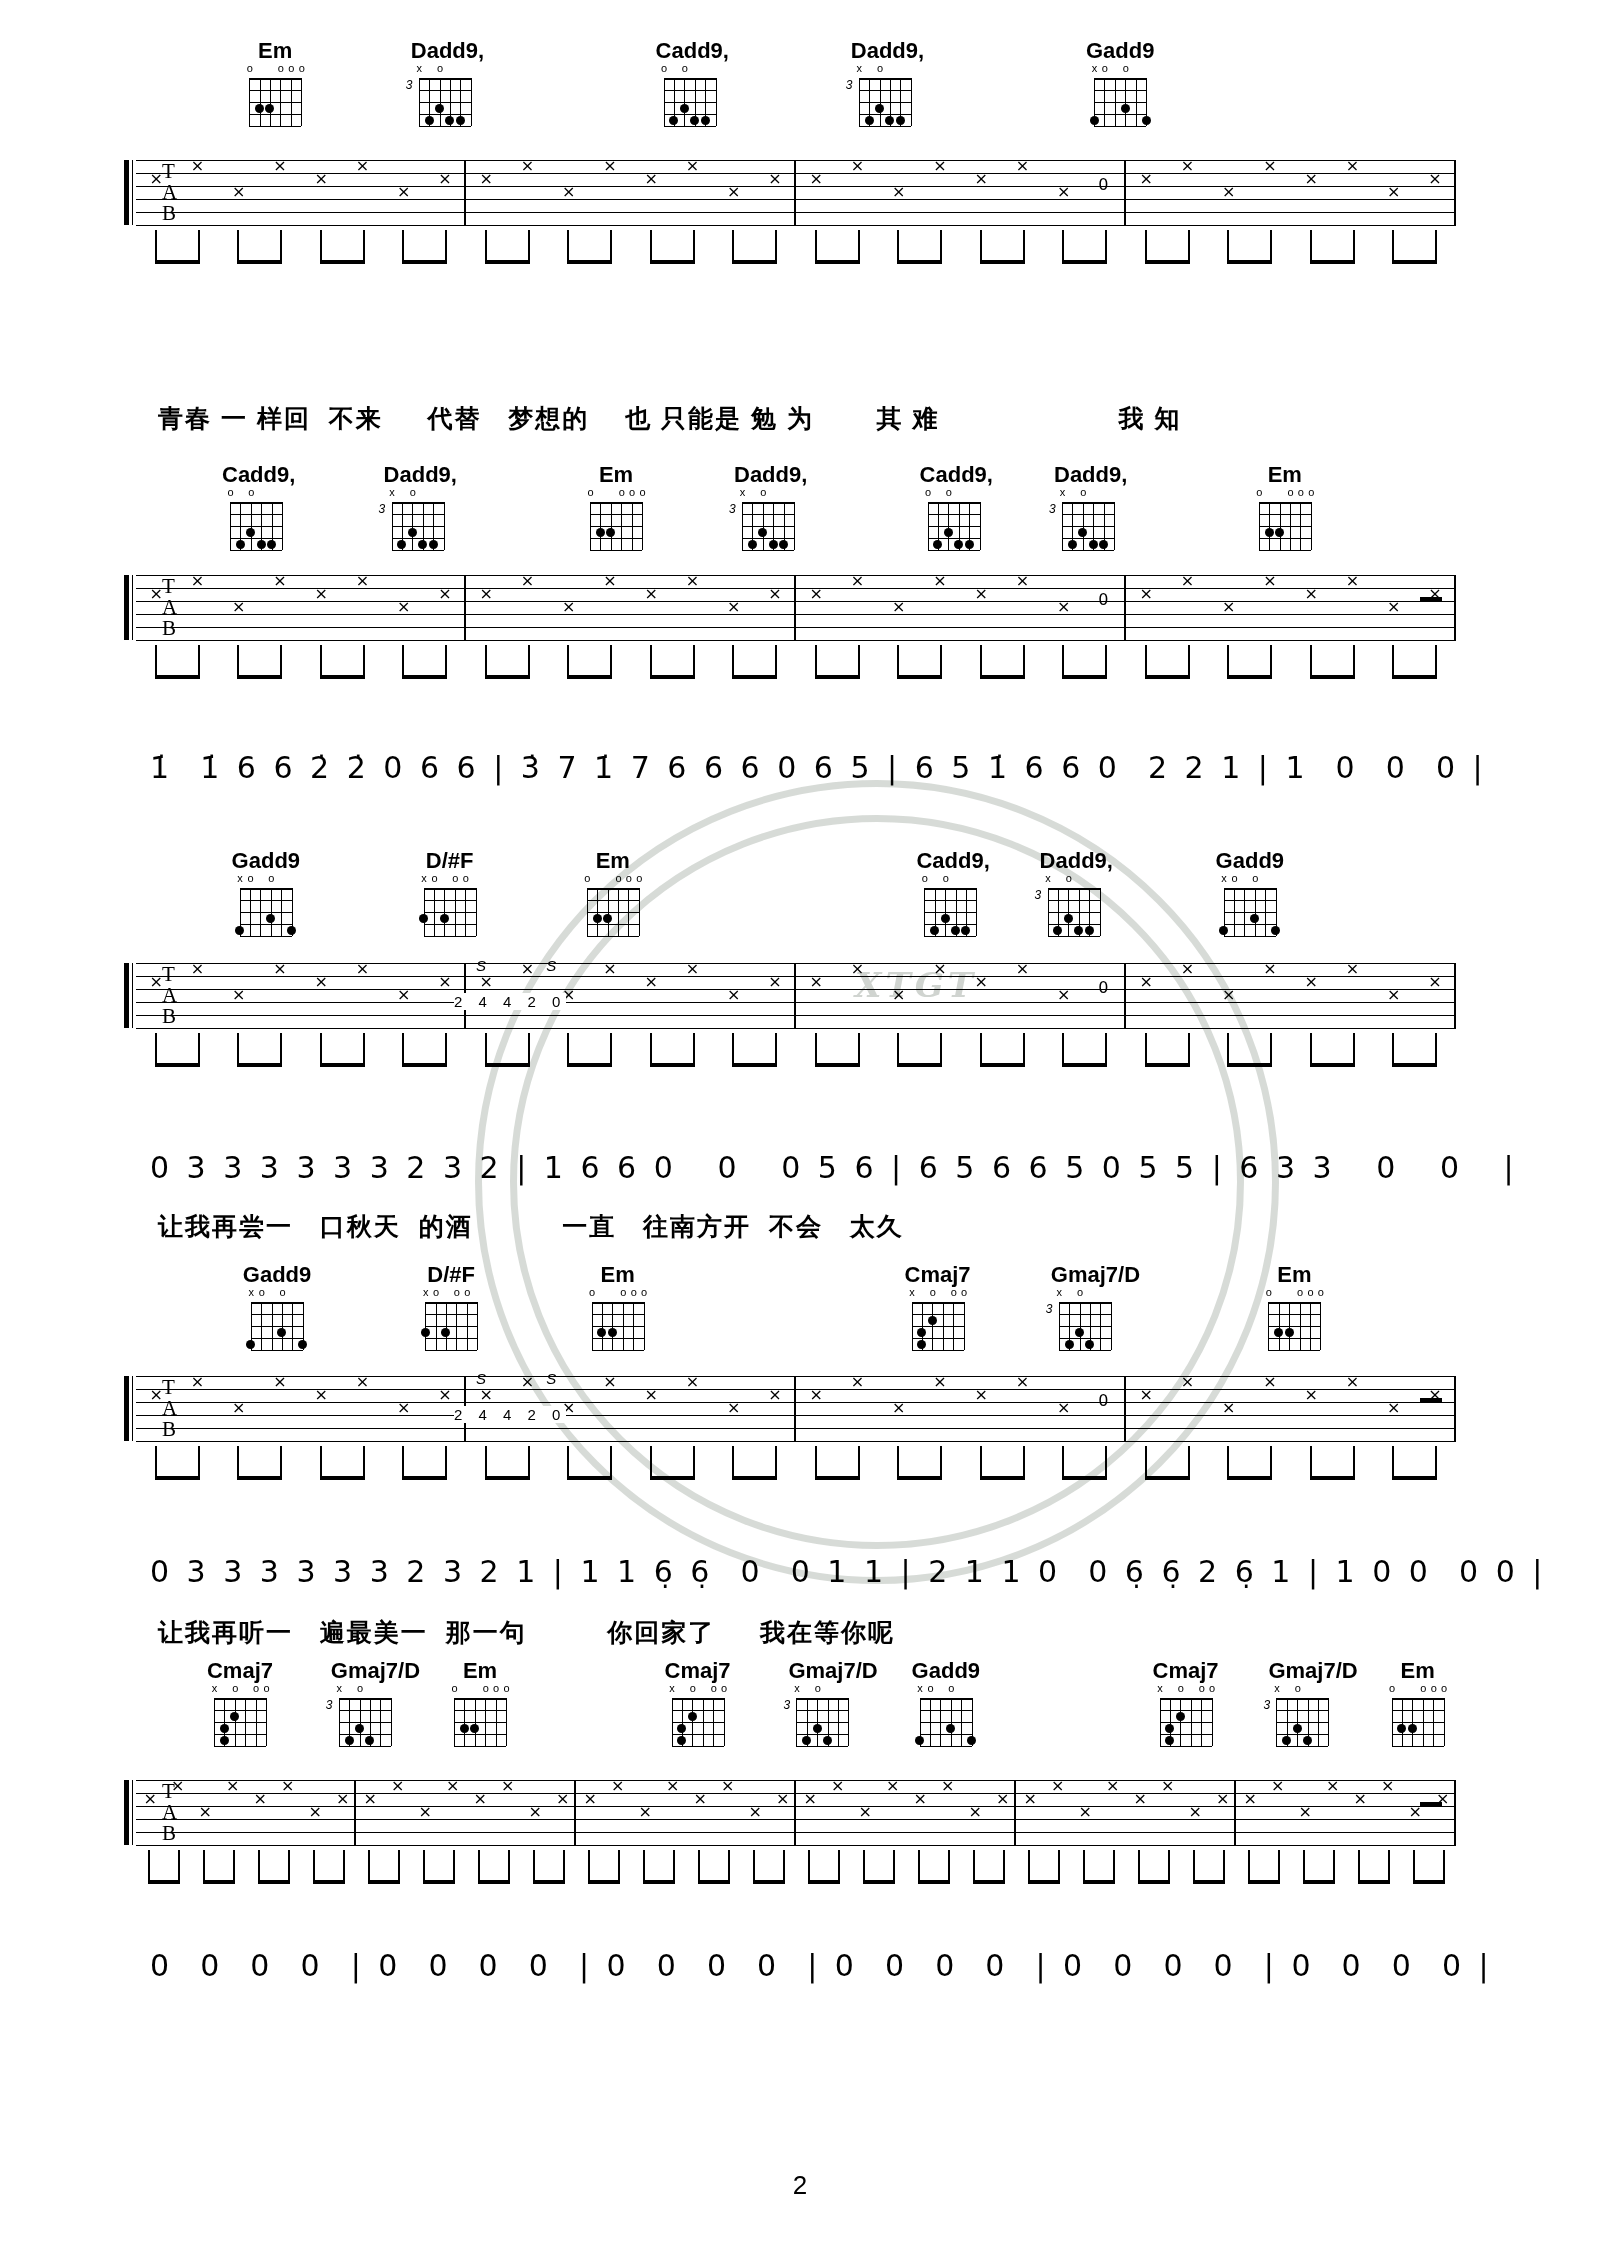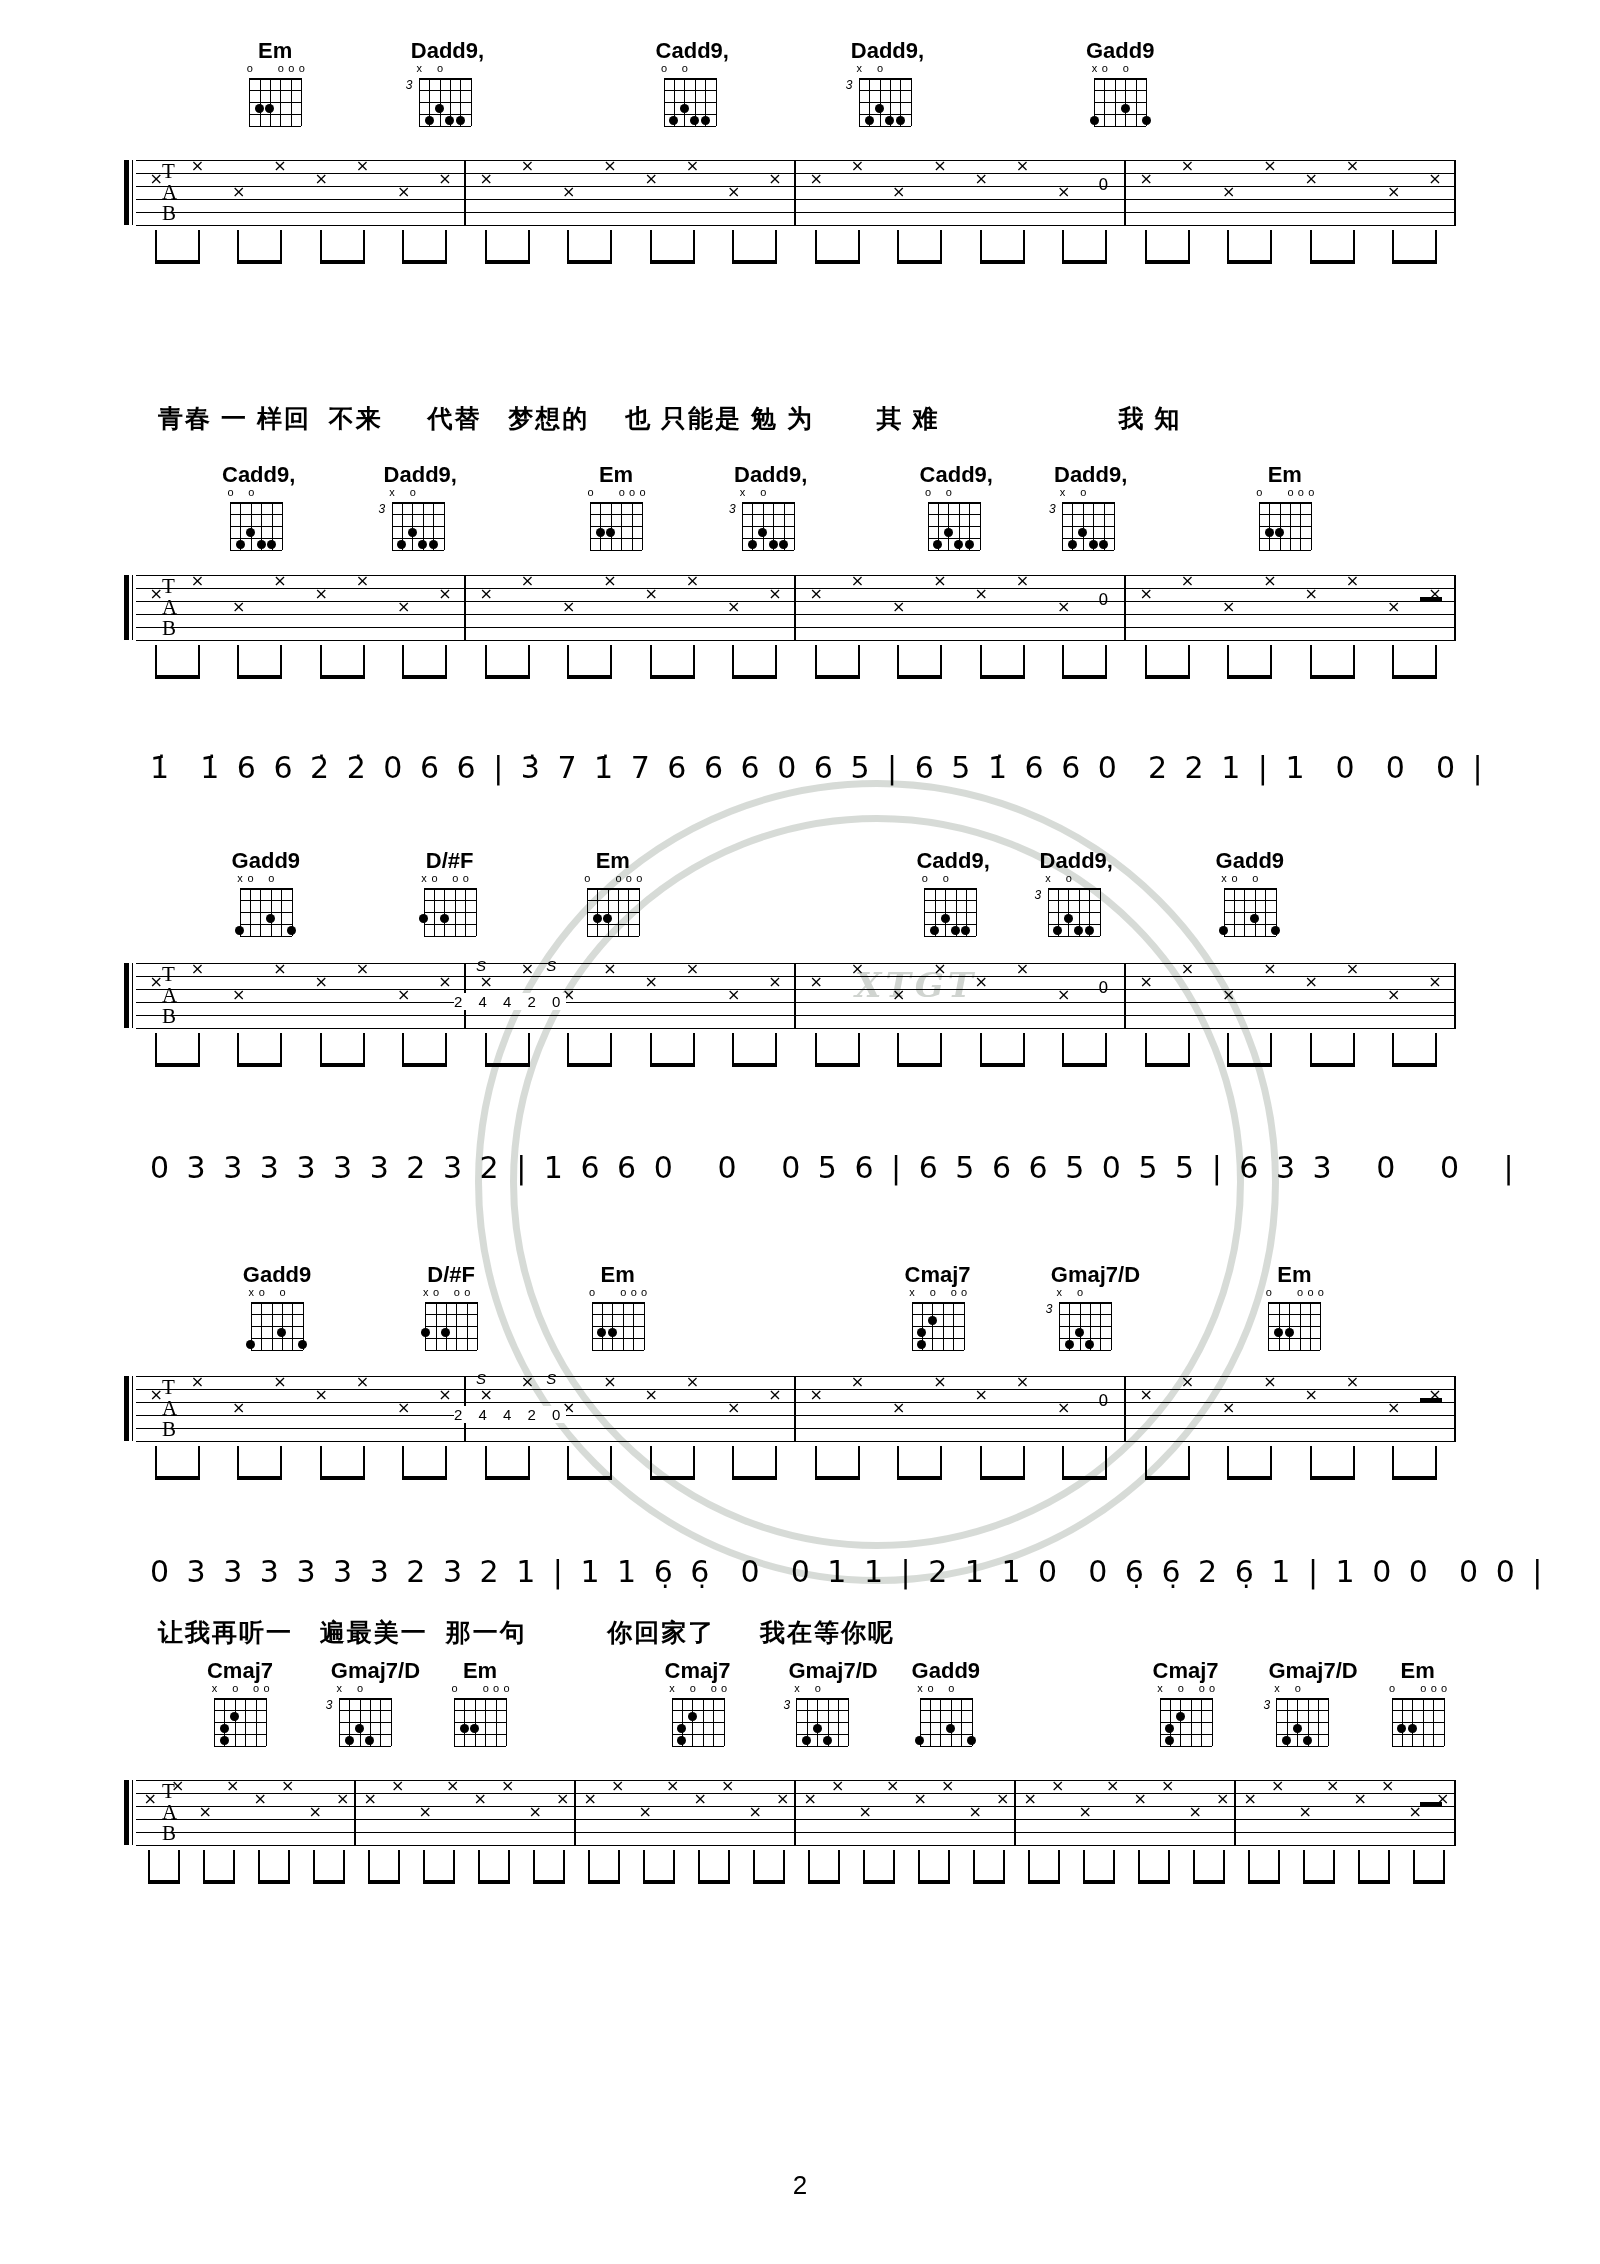--- a/index.html
+++ b/index.html
@@ -641,20 +641,21 @@
       <div class="xmark" style="top: 11px; left: 1168.56px;">×</div>
       <div class="beam" style="left: 1173.56px; width: 41.25px; top: 70px;"></div>
       <div class="xmark" style="top: -2px; left: 1209.81px;">×</div>
       <div class="xmark" style="top: 24px; left: 1251.06px;">×</div>
       <div class="beam" style="left: 1256.06px; width: 41.25px; top: 70px;"></div>
       <div class="xmark" style="top: 11px; left: 1292.31px;">×</div>
       <div class="slide-s" style="left: 340px; top: -6px;">S S</div>
       <div class="slide-n" style="left: 318px; top: 30px; background: rgb(255, 255, 255);">2 4  4 2 0</div>
     </div>
     <div class="num-line" style="top: 1150px;">0 3 3 3 3 3 3 2 3 2 | 1 6 6 0   0   0 5 6 | 6 5 6 6 5 0 5 5 | 6 3 3   0   0   |</div>
+    <div class="lyric-line" style="top: 1210px;">让我再尝一   口秋天  的酒          一直   往南方开  不会   太久</div>
     <div class="chord" style="left: calc(17.3% - 34px); top: 1262px;">
       <div class="chord-label">Gadd9</div>
       <div class="chord-box">
         <div class="marker" style="left: -4px;">x</div>
         <div class="marker" style="left: 6.4px;">o</div>
         <div class="marker" style="left: 27.2px;">o</div>
         <div class="cline" style="left: 0px; top: 0px; width: 1px; height: 48px;"></div>
         <div class="cline" style="left: 10.4px; top: 0px; width: 1px; height: 48px;"></div>
         <div class="cline" style="left: 20.8px; top: 0px; width: 1px; height: 48px;"></div>
         <div class="cline" style="left: 31.2px; top: 0px; width: 1px; height: 48px;"></div>
@@ -1137,13 +1138,14 @@
       <div class="beam" style="left: 1167.38px; width: 27.5px; top: 70px;"></div>
       <div class="xmark" style="top: -2px; left: 1189.88px;">×</div>
       <div class="xmark" style="top: 11px; left: 1217.38px;">×</div>
       <div class="beam" style="left: 1222.38px; width: 27.5px; top: 70px;"></div>
       <div class="xmark" style="top: -2px; left: 1244.88px;">×</div>
       <div class="xmark" style="top: 24px; left: 1272.38px;">×</div>
       <div class="beam" style="left: 1277.38px; width: 27.5px; top: 70px;"></div>
       <div class="xmark" style="top: 11px; left: 1299.88px;">×</div>
       <div class="enddash" style="right: 14px; top: 22px;"></div>
     </div>
+    <div class="num-line" style="top: 1948px;">0  0  0  0  | 0  0  0  0  | 0  0  0  0  | 0  0  0  0  | 0  0  0  0  | 0  0  0  0 |</div>
   </div>
 
 </body></html>

